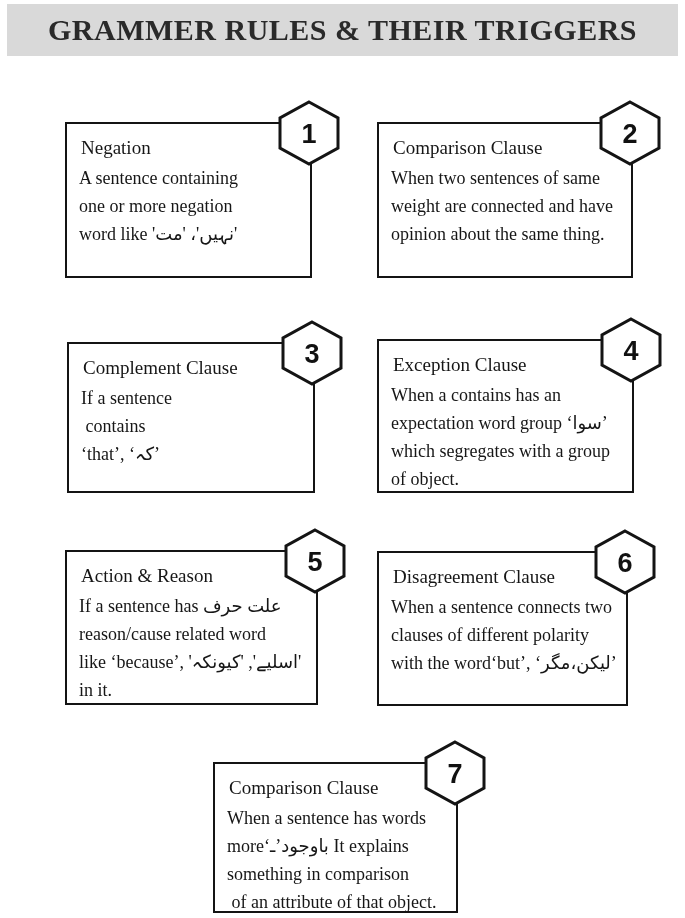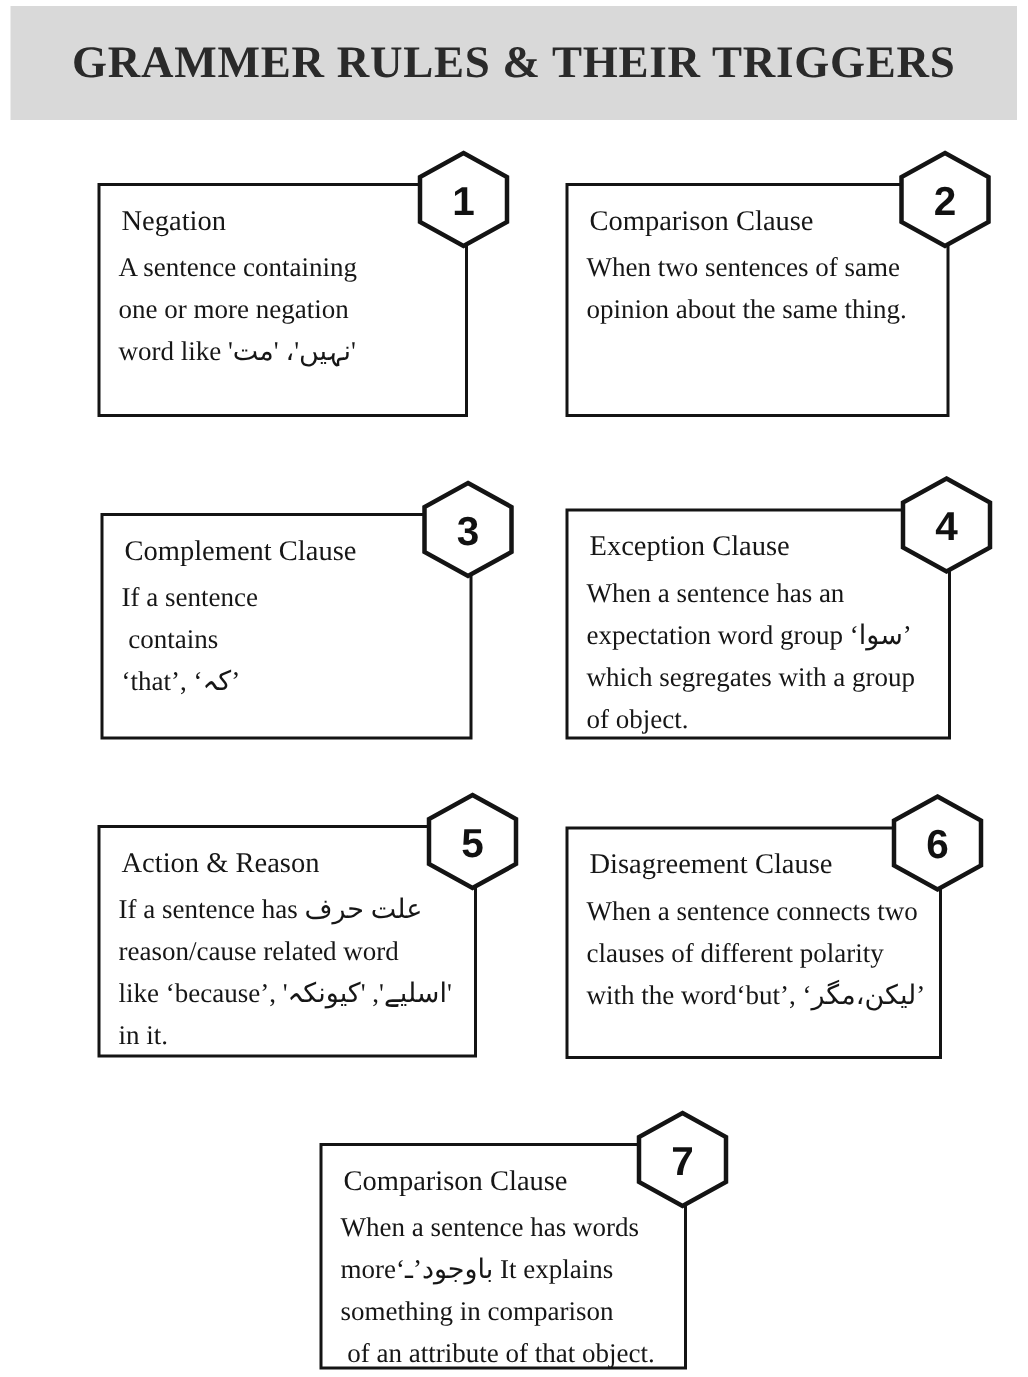--- a/index.html
+++ b/index.html
@@ -8,21 +8,21 @@
     width: 685px;
     height: 918px;
     background: #ffffff;
     font-family: "Liberation Serif", "DejaVu Serif", "DejaVu Sans", serif;
     color: #161616;
     overflow: hidden;
   }
   .header {
     position: absolute;
     left: 7px; top: 4px;
-    width: 671px; height: 76px;
+    width: 671px; height: 52px;
     background: #d9d9d9;
     display: flex; align-items: center; justify-content: center;
   }
   .header-title {
     font-weight: bold;
     font-size: 30px;
     letter-spacing: 0.5px;
     color: #2a2a2a;
     white-space: nowrap;
   }
@@ -97,20 +97,21 @@
   <div class="card b2">
     <div class="badge">
       <svg width="64" height="66" viewBox="0 0 64 66">
         <polygon points="32,2 61,18 61,48 32,64 3,48 3,18" fill="#ffffff" stroke="#141414" stroke-width="3"></polygon>
       </svg>
       <span class="badge-num">2</span>
     </div>
     <div class="card-title">Comparison Clause</div>
     <div class="card-body">
       <div class="line">When two sentences of same</div>
+      <div class="line">weight are connected and have</div>
       <div class="line">opinion about the same thing.</div>
     </div>
   </div>
 
   <div class="card b3">
     <div class="badge">
       <svg width="64" height="66" viewBox="0 0 64 66">
         <polygon points="32,2 61,18 61,48 32,64 3,48 3,18" fill="#ffffff" stroke="#141414" stroke-width="3"></polygon>
       </svg>
       <span class="badge-num">3</span>
@@ -125,21 +126,21 @@
 
   <div class="card b4">
     <div class="badge">
       <svg width="64" height="66" viewBox="0 0 64 66">
         <polygon points="32,2 61,18 61,48 32,64 3,48 3,18" fill="#ffffff" stroke="#141414" stroke-width="3"></polygon>
       </svg>
       <span class="badge-num">4</span>
     </div>
     <div class="card-title">Exception Clause</div>
     <div class="card-body">
-      <div class="line">When a sentence has an</div>
+      <div class="line">When a contains has an</div>
       <div class="line">expectation word group ‘سوا’</div>
       <div class="line">which segregates with a group</div>
       <div class="line">of object.</div>
     </div>
   </div>
 
   <div class="card b5">
     <div class="badge">
       <svg width="64" height="66" viewBox="0 0 64 66">
         <polygon points="32,2 61,18 61,48 32,64 3,48 3,18" fill="#ffffff" stroke="#141414" stroke-width="3"></polygon>

